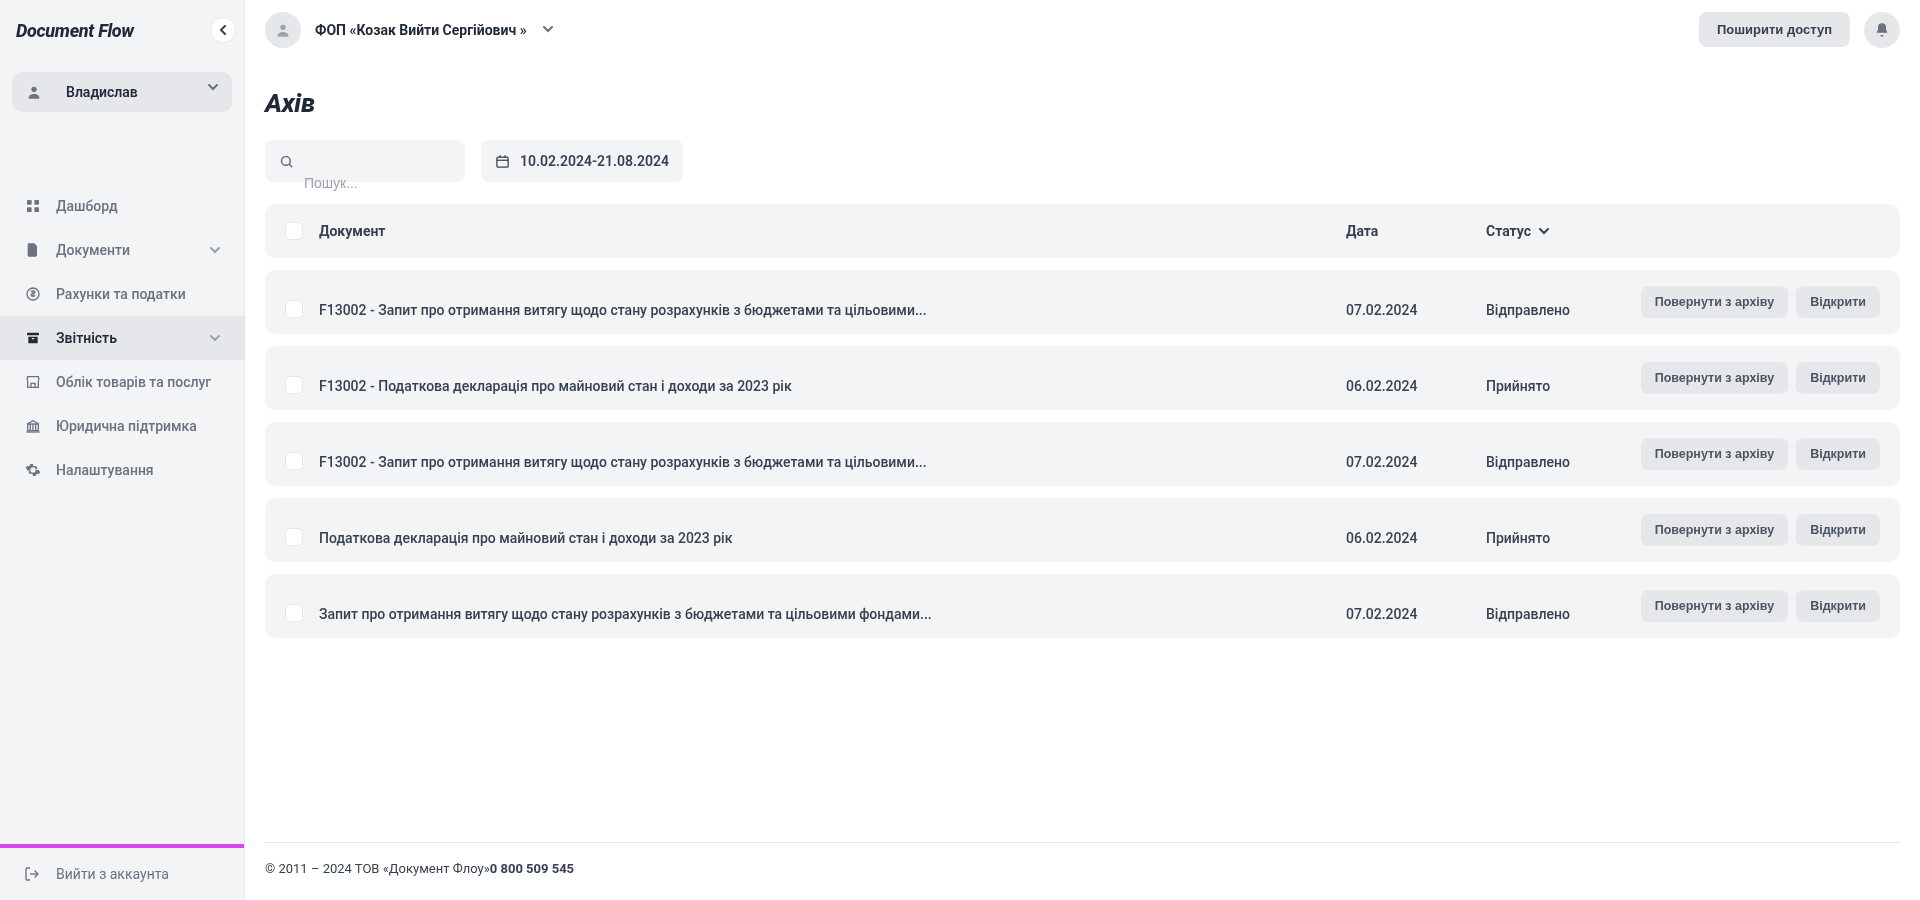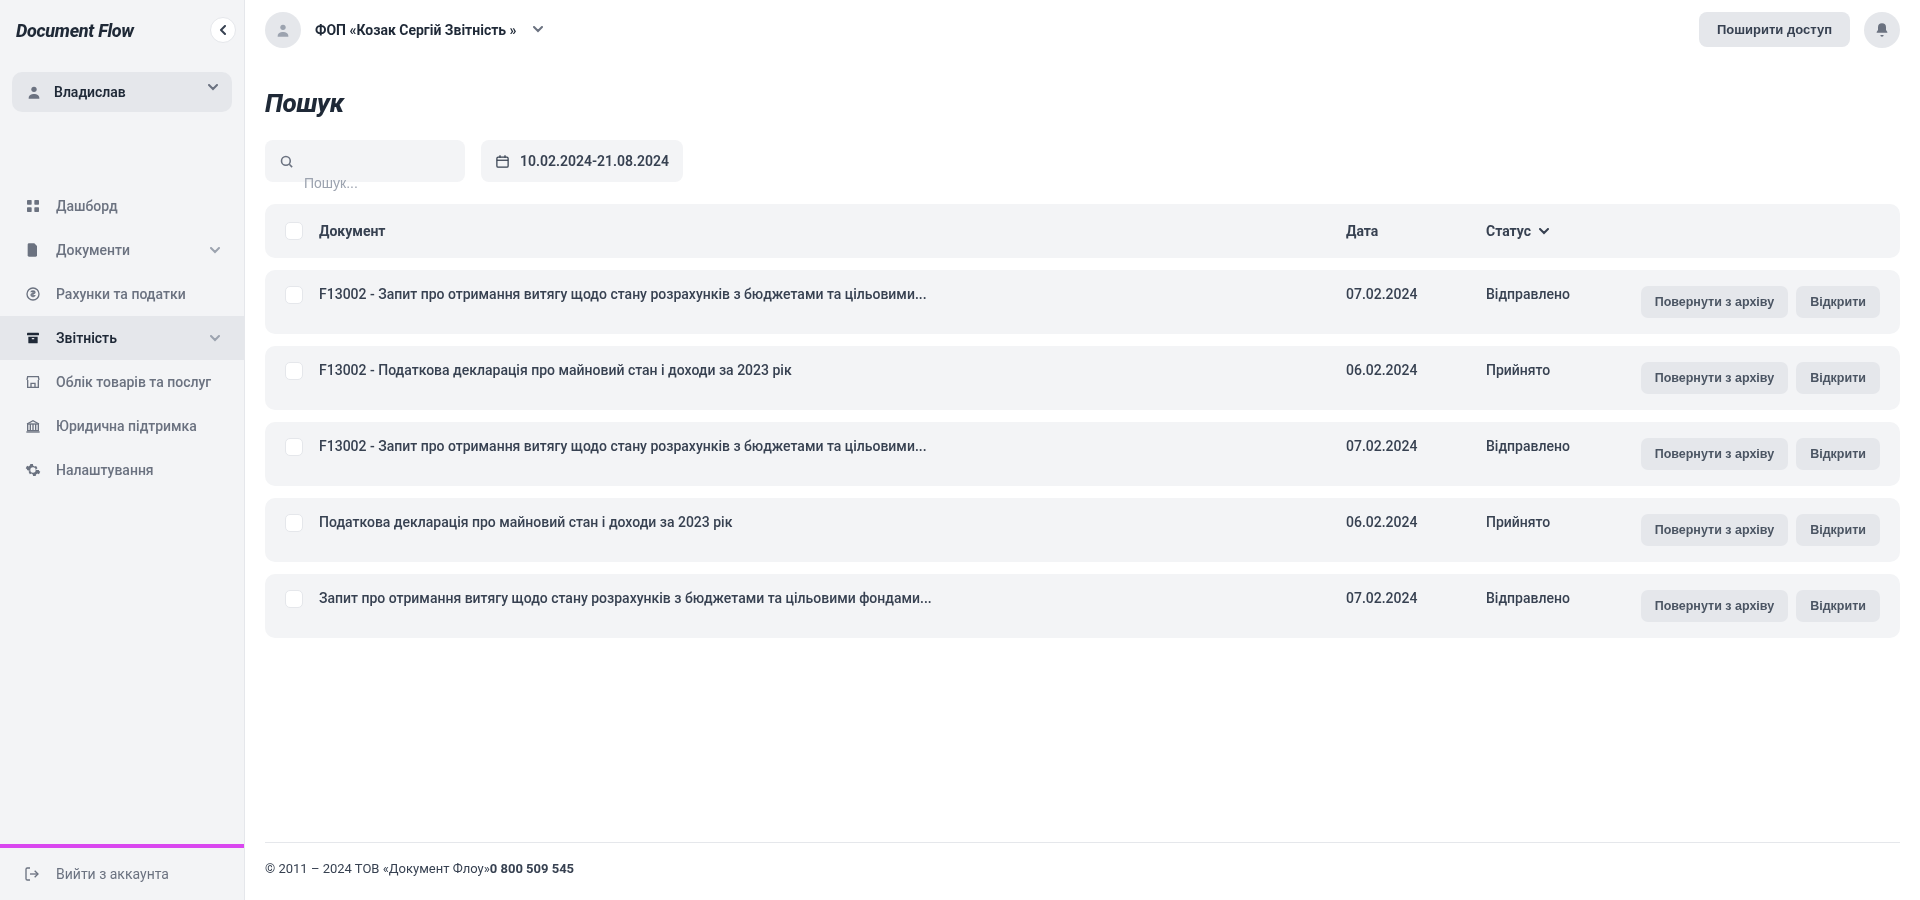--- a/index.html
+++ b/index.html
@@ -47,21 +47,21 @@
     color: #374151;
     font-size: 12px;
   }
   .user-pill {
     margin: 12px;
     background: #e5e7eb;
     border-radius: 10px;
     display: flex;
     align-items: flex-start;
     padding: 12px 14px;
-    gap: 12px;
+    gap: 24px;
     cursor: pointer;
   }
   .user-pill .icon { color: #6b7280; }
   .user-pill .name { flex: 1; font-weight: 600; font-size: 14px; }
   .user-pill .chev { color: #6b7280; font-size: 12px; }
 
   .nav { flex: 1; padding-top: 60px; }
   .nav-item {
     display: flex;
     align-items: center;
@@ -172,21 +172,21 @@
   .table-row .checkbox { background: #fff; }
   .col-doc { flex: 1; min-width: 0; overflow: hidden; text-overflow: ellipsis; white-space: nowrap; padding-right: 20px;}
   .col-date { width: 140px; }
   .col-status { width: 150px; display: flex; align-items: center; gap: 8px; }
   .col-actions { width: 244px; display: flex; gap: 8px; justify-content: flex-end; }
 
   .table-row {
     background: #f3f4f6;
     border-radius: 10px;
     display: flex;
-    align-items: flex-start;
+    align-items: flex-end;
     padding: 16px 20px;
     font-size: 14px;
     color: #374151;
     margin-bottom: 12px;
     font-weight: 500;
   }
   .table-row .col-doc { font-weight: 500; }
   .row-btn {
     background: #e5e7eb;
     border: none;
@@ -337,39 +337,39 @@
 </aside>
 
 <main class="main">
   <div class="topbar">
     <div class="org-avatar">
       <svg width="16" height="16" viewBox="0 0 24 24" fill="currentColor">
           <circle cx="12" cy="8" r="4"></circle>
           <path d="M4 21c0-4 4-6 8-6s8 2 8 6v1H4z"></path>
         </svg>
     </div>
-    <div class="org-name">ФОП «Козак Сергій Звітність »</div>
+    <div class="org-name">ФОП «Козак Вийти Сергійович »</div>
     <span class="chev">
       <svg width="10" height="7" viewBox="0 0 10 7">
           <path d="M1 1l4 4 4-4" stroke="currentColor" stroke-width="2" fill="none" stroke-linecap="round"></path>
         </svg>
     </span>
     <div class="topbar-spacer"></div>
     <button class="share-btn">Поширити доступ</button>
     <div class="bell-btn">
       <span>
         <svg width="16" height="16" viewBox="0 0 24 24" fill="currentColor">
             <path d="M12 2a6 6 0 0 0-6 6v4l-2 3v1h16v-1l-2-3V8a6 6 0 0 0-6-6zm0 20a2.5 2.5 0 0 0 2.5-2.5h-5A2.5 2.5 0 0 0 12 22z"></path>
           </svg>
       </span>
     </div>
   </div>
 
   <div class="content">
-    <h1 class="page-title">Пошук</h1>
+    <h1 class="page-title">Ахів</h1>
 
     <div class="filters">
       <div class="search-box">
         <span>
           <svg width="15" height="15" viewBox="0 0 24 24" fill="none" stroke="currentColor" stroke-width="2.5">
               <circle cx="11" cy="11" r="7"></circle>
               <line x1="21" y1="21" x2="16.5" y2="16.5"></line>
             </svg>
         </span>
         <input type="text" placeholder="Пошук..." style="">

